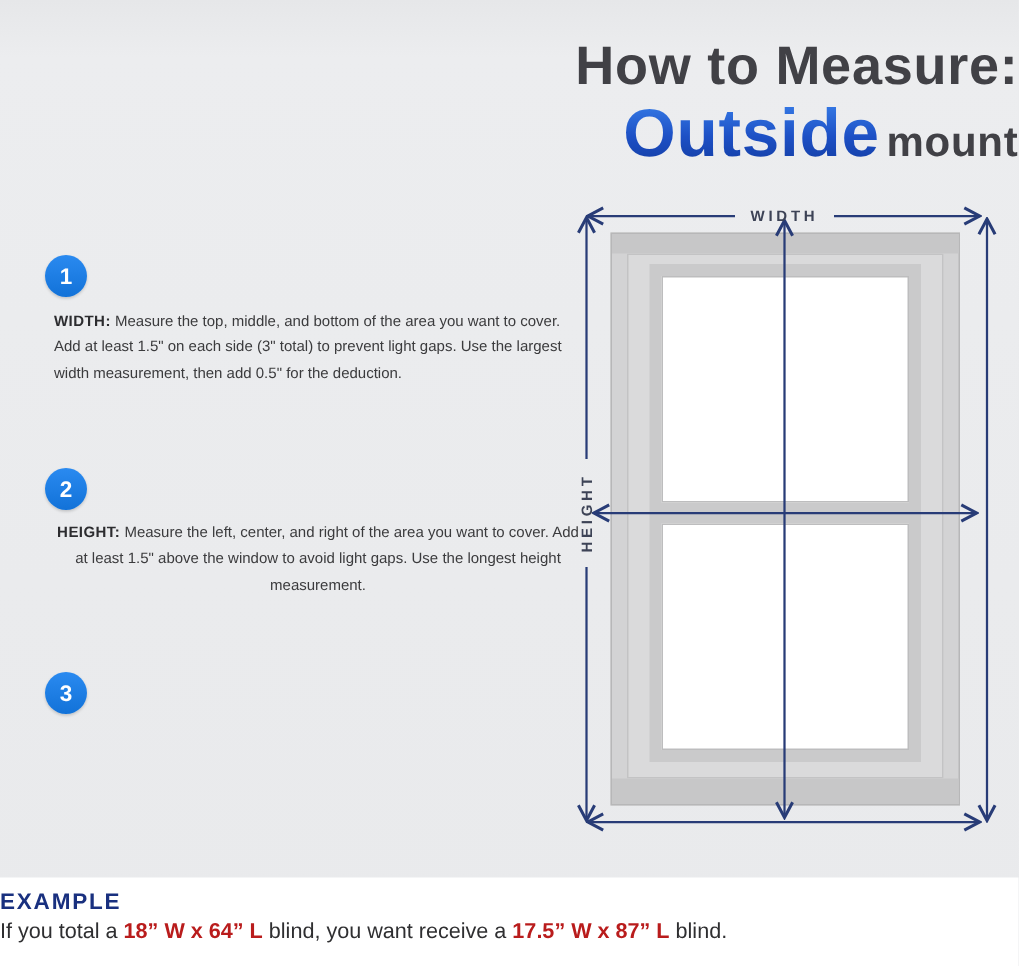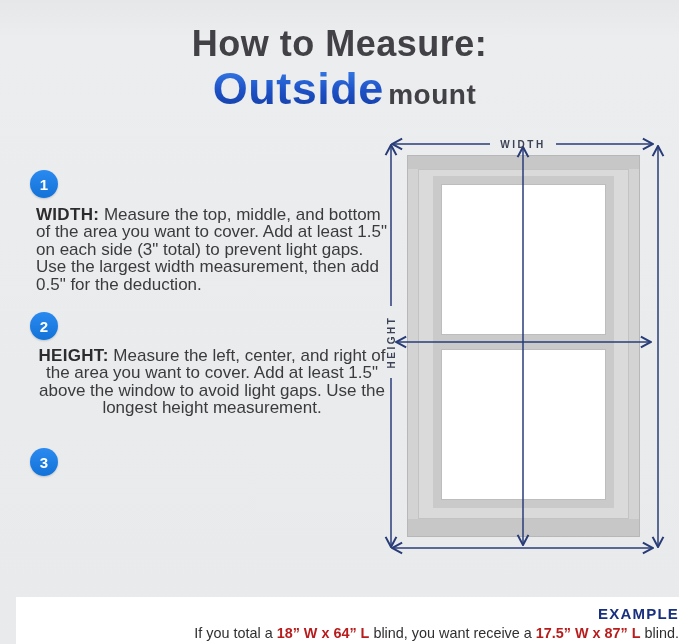--- a/index.html
+++ b/index.html
@@ -7,21 +7,21 @@
     width:679px;height:644px;
     font-family:"Liberation Sans", sans-serif;
     background:#eaebed;
     overflow:hidden;
   }
   .poster{
     position:relative;width:679px;height:644px;
     background:linear-gradient(180deg,#e6e7e9 0%,#ecedef 6%,#eaebed 60%,#e9eaec 100%);
   }
   
-  .header{position:absolute;top:0;left:0;right:0;text-align:center;padding-top:24px;}
+  .header{position:absolute;top:0;left:0;right:0;text-align:right;padding-top:24px;}
   .title-line1{
     display:block;font-size:36px;font-weight:700;color:#414146;letter-spacing:.5px;line-height:1.1;
   }
   .title-line2{display:block;line-height:1.05;margin-top:1px;}
   .title-highlight{
     font-size:45px;font-weight:800;letter-spacing:.5px;
     background:linear-gradient(180deg,#3c85ee 0%,#1d50c5 55%,#123a9e 100%);
     -webkit-background-clip:text;background-clip:text;
     color:transparent;margin-left:10px;-webkit-text-fill-color:transparent;
   }
@@ -29,21 +29,21 @@
   
   .step-circle{
     position:absolute;left:30px;width:28px;height:28px;border-radius:50%;
     background:linear-gradient(180deg,#2a8af0 0%,#1272d8 100%);
     color:#fff;font-size:15px;font-weight:700;
     display:flex;align-items:center;justify-content:center;
     box-shadow:0 1px 2px rgba(0,0,0,.18);
   }
   .step-text{
     position:absolute;left:36px;width:352px;margin:0;
-    font-size:17px;line-height:17.4px;color:#3b3b3d;
+    font-size:10px;line-height:17.4px;color:#3b3b3d;
   }
   .step-label{font-weight:700;color:#2c2c2f;letter-spacing:.3px;}
   #circle-1{top:170px;} #text-1{top:206px;}
   #circle-2{top:312px;} #text-2{top:347px;text-align:center;}
   #circle-3{top:448px;} #text-3{top:486px;}
   
   .window-outer{
     position:absolute;left:407px;top:155px;width:233px;height:382px;
     background:#d3d3d4;border:1px solid #b7b7b8;box-sizing:border-box;z-index:1;
   }
@@ -53,22 +53,22 @@
     position:absolute;left:10px;right:10px;top:13px;bottom:17px;
     background:#dadadb;border:1px solid #c3c3c4;
   }
   .sash{position:absolute;left:14px;right:14px;top:6px;bottom:10px;background:#cacacb;}
   .pane{position:absolute;left:8px;right:8px;background:#ffffff;border:1px solid #bdbdbe;}
   .pane-upper{top:8px;bottom:calc(50% + 7px);}
   .pane-lower{top:calc(50% + 7px);bottom:8px;}
   .diagram-svg{position:absolute;left:375px;top:130px;z-index:3;pointer-events:none;}
   
   .footer{
-    position:absolute;left:0;right:0;bottom:0;height:47px;background:#ffffff;
-    text-align:right;box-sizing:border-box;padding-top:8px;margin-left:16px;
+    position:absolute;left:0;right:0;bottom:0;height:59px;background:#ffffff;
+    text-align:left;box-sizing:border-box;padding-top:8px;
   }
   .example-title{font-size:15px;font-weight:700;color:#19307f;letter-spacing:1.2px;margin:0;}
   .example-line{font-size:14.4px;color:#2f2f31;margin:3px 0 0 0;}
   .example-line b{font-weight:700;color:#b91c1c;}
 </style>
 </head>
 <body>
 
 <div class="poster">
 

